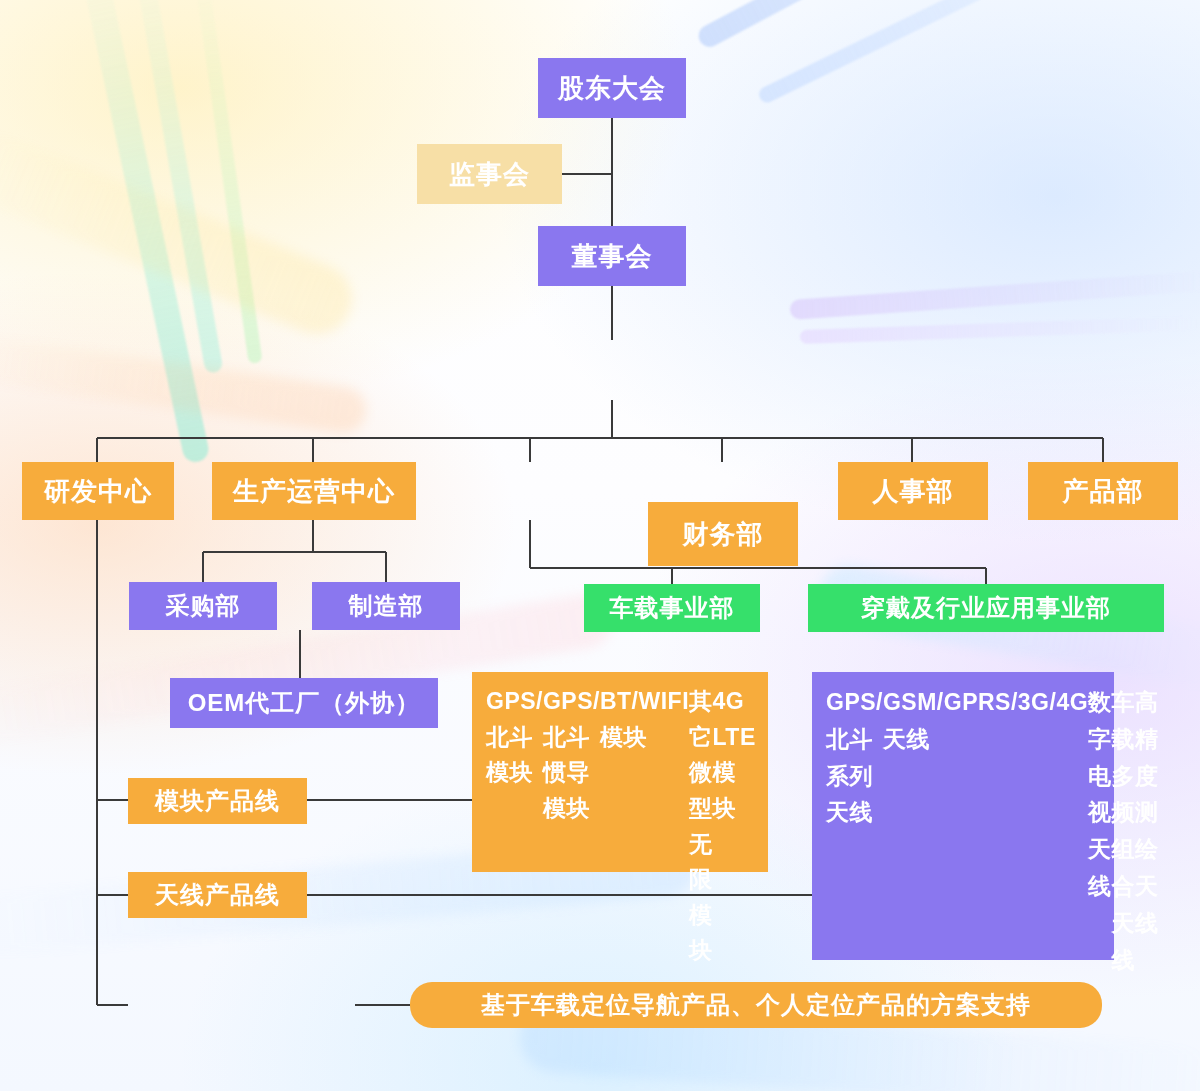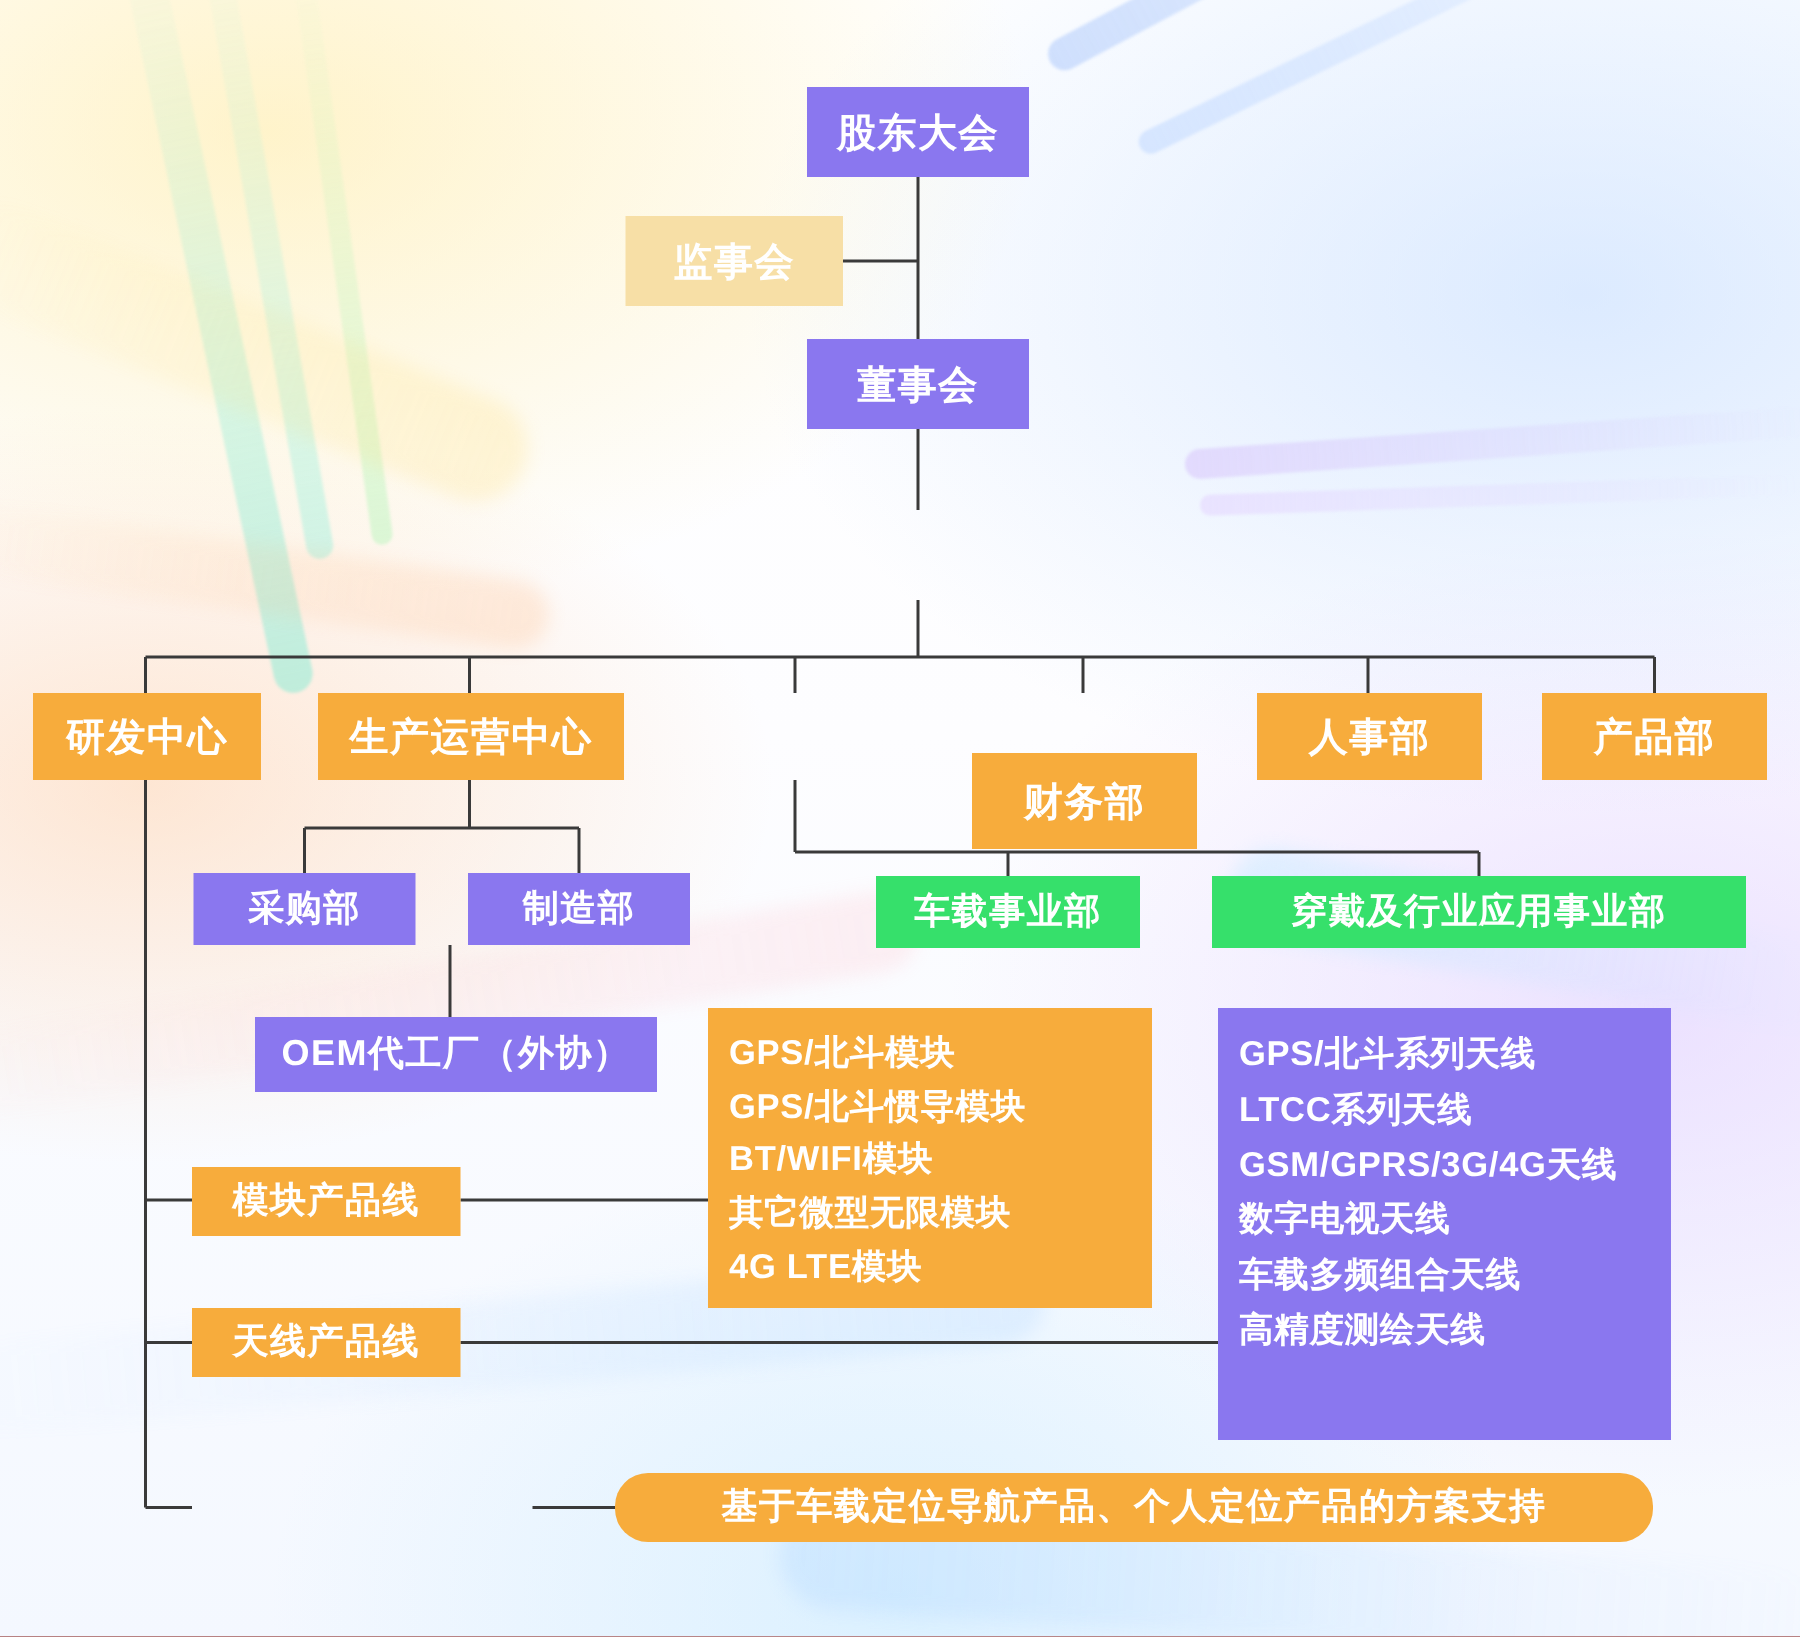--- a/index.html
+++ b/index.html
@@ -69,21 +69,20 @@
   .node.purple   { background: #8a77ef; }
   .node.green    { background: #36e06b; }
   .node.cream    { background: #f7dfa6; text-align: right; }
   .node.listbox  {
     justify-content: flex-start;
     align-items: flex-start;
     text-align: left;
     white-space: normal;
     padding: 12px 14px;
     letter-spacing: 0.5px;
-    flex-direction: column;
   }
   .node.listbox .line { display: block; width: 100%; }
 
   svg#links {
     position: absolute;
     inset: 0;
     width: 1200px;
     height: 1091px;
     z-index: 1;
   }
@@ -197,21 +196,20 @@
     <div class="node orange listbox" style="left:472px; top:672px; width:296px; height:200px; font-size:23px; line-height:1.55;">
       <span class="line">GPS/北斗模块</span>
       <span class="line">GPS/北斗惯导模块</span>
       <span class="line">BT/WIFI模块</span>
       <span class="line">其它微型无限模块</span>
       <span class="line">4G  LTE模块</span>
     </div>
 
     <div class="node purple listbox" style="left:812px; top:672px; width:302px; height:288px; font-size:23px; line-height:1.6;">
       <span class="line">GPS/北斗系列天线</span>
-      <span class="line">LTCC系列天线</span>
       <span class="line">GSM/GPRS/3G/4G天线</span>
       <span class="line">数字电视天线</span>
       <span class="line">车载多频组合天线</span>
       <span class="line">高精度测绘天线</span>
 
     </div>
   </div>
 </div>
 
 </body></html>

